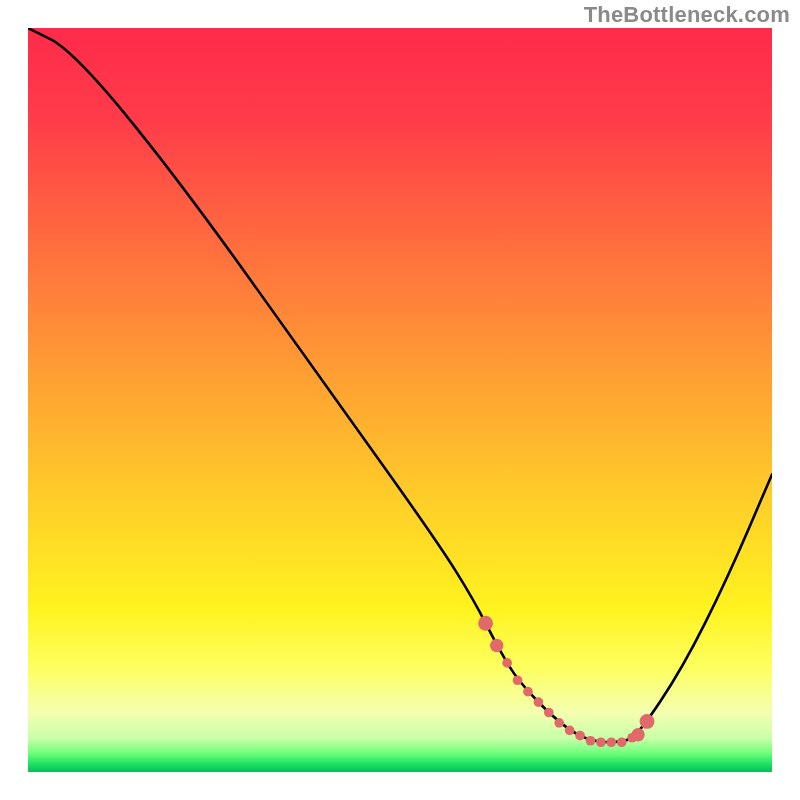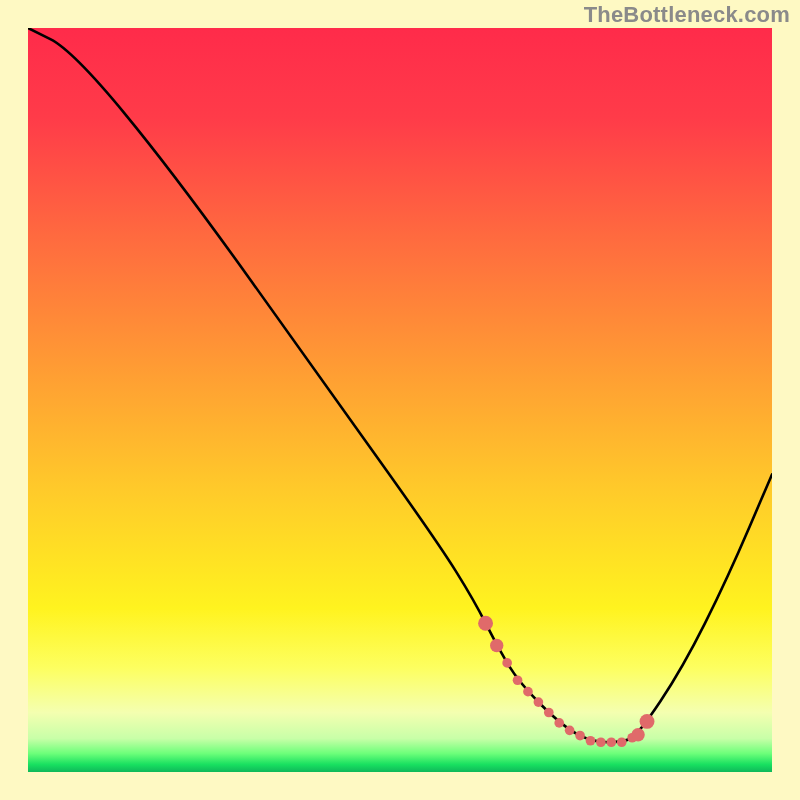--- a/index.html
+++ b/index.html
@@ -9,21 +9,21 @@
     height: 800px;
     background: #000;
     overflow: hidden;
   }
   .frame {
     position: absolute;
     left: 0;
     top: 0;
     width: 800px;
     height: 800px;
-    background: #fef9c3;
+    background: #ffffff;
   }
   .plot {
     position: absolute;
     left: 28px;
     top: 28px;
     width: 744px;
     height: 744px;
     overflow: hidden;
   }
   .gradient {

